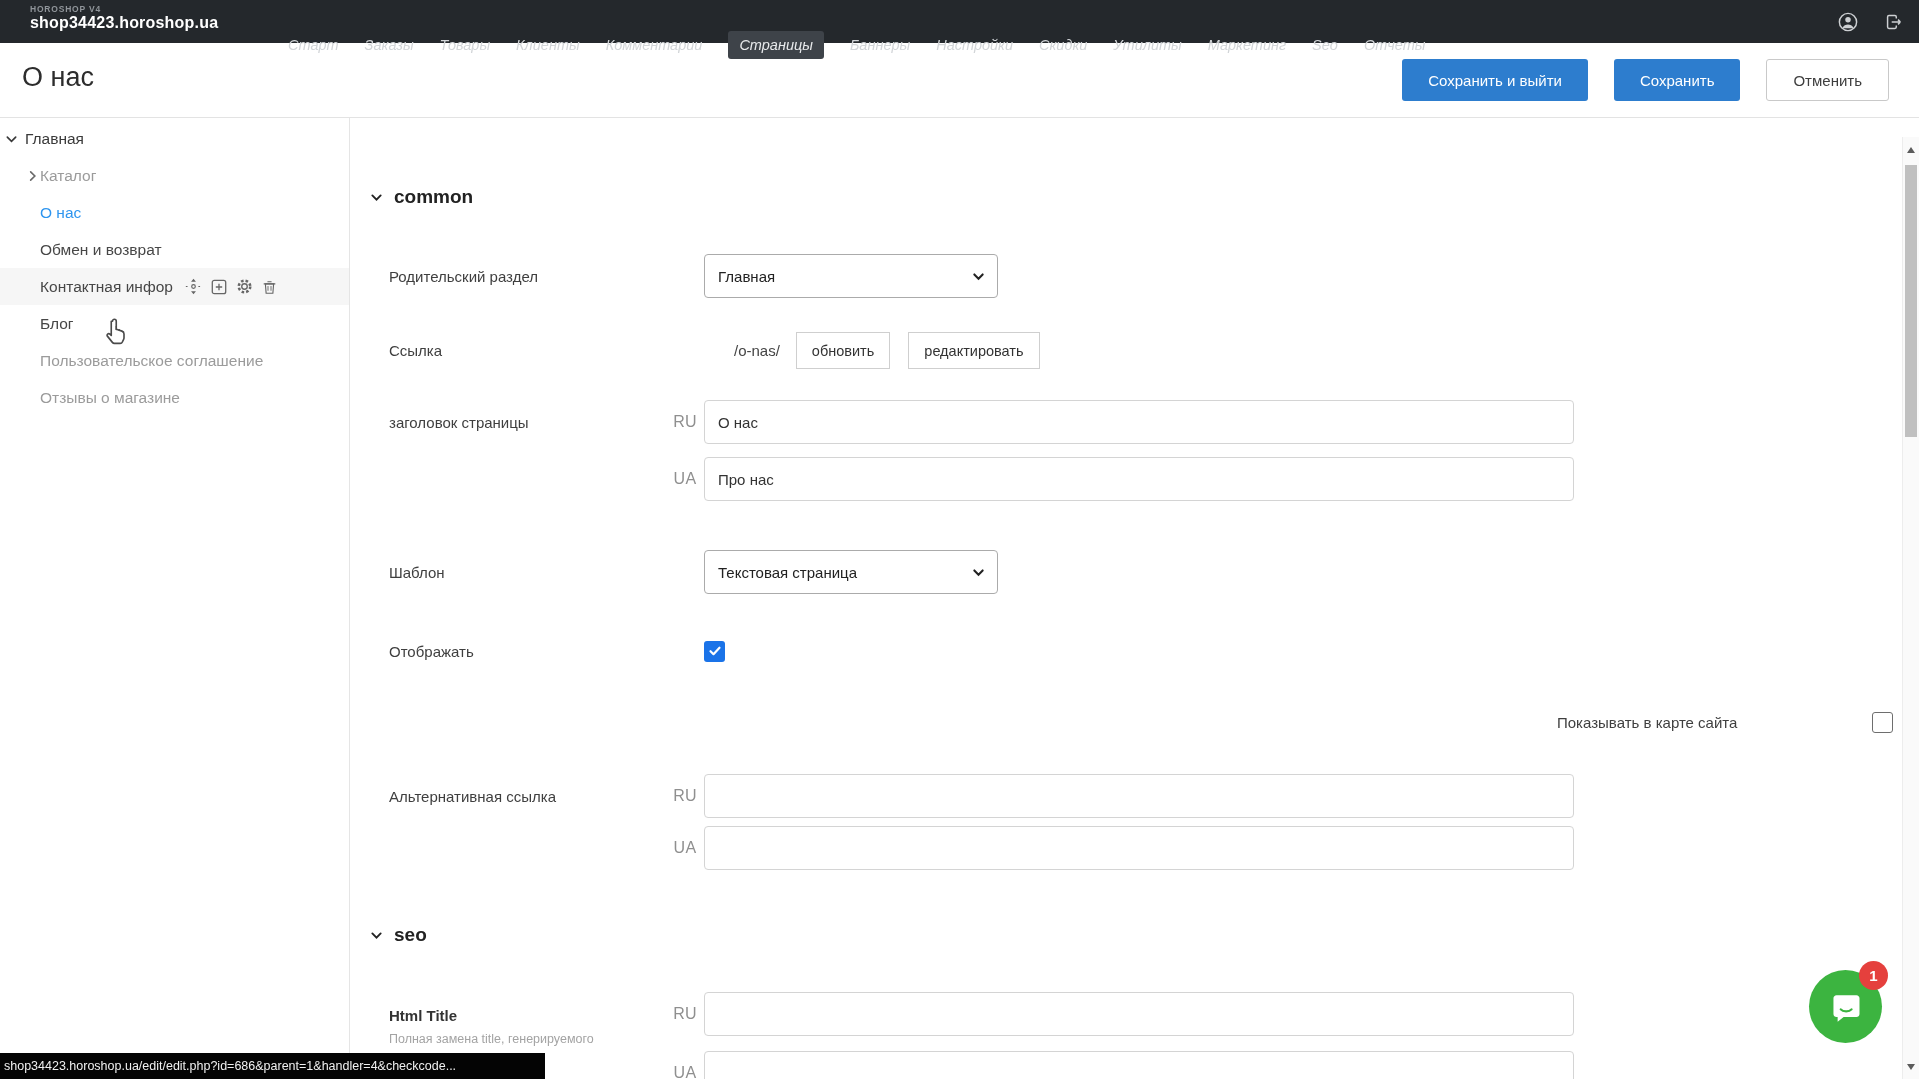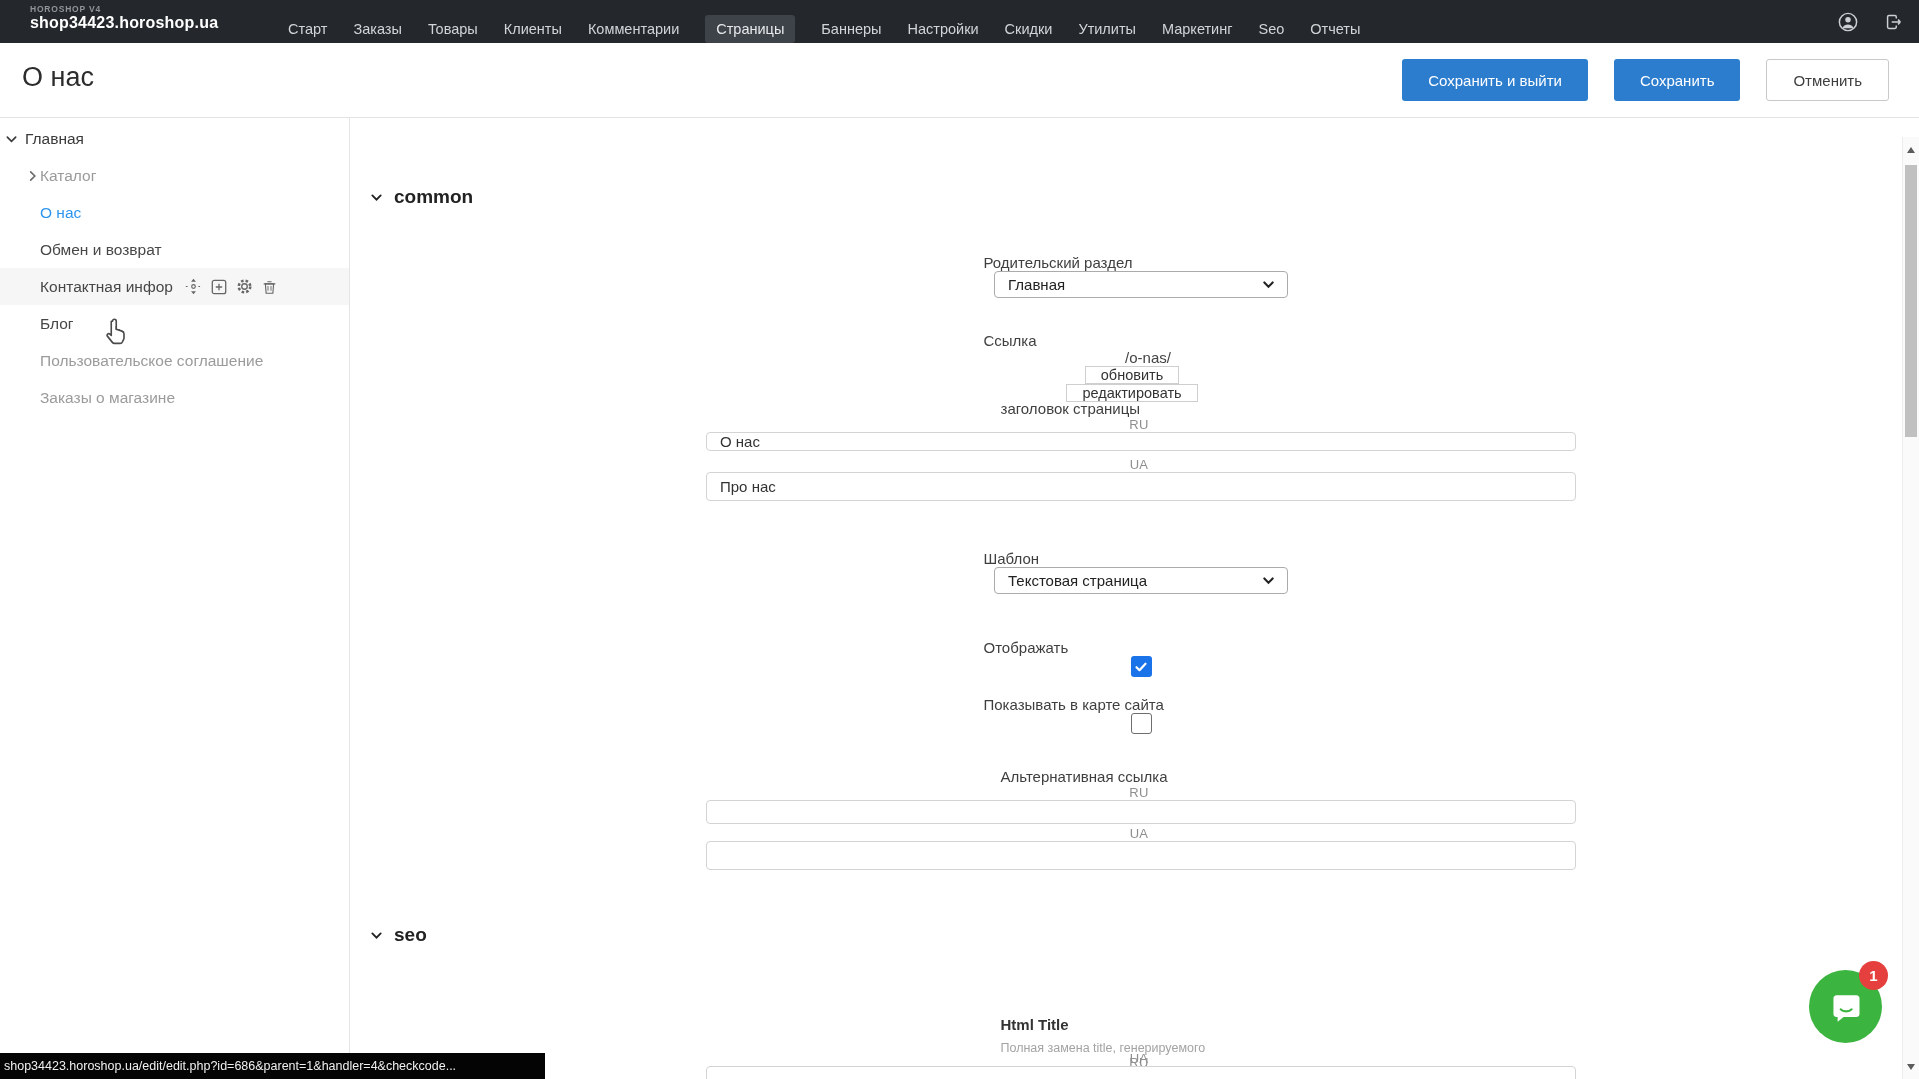--- a/index.html
+++ b/index.html
@@ -7,21 +7,21 @@
   body {
     font-family: "Liberation Sans", "DejaVu Sans", sans-serif;
     background:#fff; position:relative; color:#333;
   }
 
   
   .topbar { position:absolute; top:0; left:0; right:0; height:43px; background:#24282c; z-index:30; }
   .logo { position:absolute; left:30px; top:5px; line-height:1.1; cursor:pointer; }
   .logo-small { font-size:8.5px; font-weight:bold; color:#90959a; letter-spacing:.8px; }
   .logo-main { font-size:16px; font-weight:bold; color:#fff; letter-spacing:.2px; }
-  .menu { position:absolute; left:288px; top:0; height:57px; display:flex; align-items:center; gap:26px; }
+  .menu { position:absolute; left:288px; top:16px; height:57px; display:flex; align-items:center; gap:26px;font-style:italic; }
   .menu-item { color:#d2d5d8; font-size:14.5px; cursor:pointer; white-space:nowrap; padding:6px 0; }
   .menu-item.active { background:#3e4349; border-radius:3px; padding:6px 11px; color:#e8eaec;text-align:center; }
   .topbar-icons { position:absolute; right:14px; top:0; height:43px; display:flex; align-items:center; gap:24px; }
   .tb-icon { width:22px; height:22px; cursor:pointer; display:block; }
 
   
   .page-header { position:absolute; top:43px; left:0; right:0; height:75px; background:#fff; border-bottom:1px solid #e3e3e3; z-index:20; }
   .page-title { position:absolute; left:22px; top:19px; font-size:27px; color:#2d2d2d; }
   .header-buttons { position:absolute; right:30px; top:16px; display:flex; gap:26px; }
   .btn { height:42px; border-radius:3px; font-size:15px; display:flex; align-items:center; justify-content:center; padding:0 26px; cursor:pointer; white-space:nowrap; border:none; }
@@ -38,25 +38,25 @@
   .tree-chevron { position:absolute; top:50%; transform:translateY(-50%); display:flex; }
   .chev-root { left:5px; }
   .chev-child { left:26px; }
   .tree-actions { display:flex; align-items:center; gap:9px; margin-left:12px; }
   .tree-actions svg { display:block; cursor:pointer; }
   .cursor-hand { position:absolute; left:100px; top:316px; z-index:40; pointer-events:none; }
 
   
   .main { position:absolute; left:351px; top:118px; right:26px; bottom:0; background:#fff; }
   .sec-header { position:absolute; left:19px; display:flex; align-items:center; gap:11px; font-size:19px; font-weight:bold; color:#222; cursor:pointer; }
-  .row { position:absolute; left:38px; right:0; display:flex; align-items:center;flex-direction:column; }
+  .row { position:absolute; left:38px; right:0; display:flex; align-items:center; }
   .f-label { width:315px; font-size:15px; color:#3f3f3f; flex:none; }
   .f-label.narrow { width:281px; }
   .f-spacer { width:281px; flex:none; }
-  .lang-tag { width:30px; margin-right:4px; text-align:center; font-size:13px; color:#8f8f8f; letter-spacing:.3px; flex:none; }
+  .lang-tag { width:30px; margin-right:4px; text-align:center; font-size:16px; color:#8f8f8f; letter-spacing:.3px; flex:none; }
   .input { height:44px; width:870px; border:1px solid #d4d4d4; border-radius:4px; font-size:15px; color:#333; padding:0 13px; background:#fff; outline:none; font-family:inherit; }
   .select { width:294px; height:44px; border:1px solid #ababab; border-radius:4px; display:flex; align-items:center; justify-content:space-between; padding:0 12px 0 13px; font-size:15px; color:#222; background:#fff; cursor:pointer; }
   .link-path { margin-left:30px; margin-right:16px; font-size:15px; color:#444; }
   .small-btn { height:37px; border:1px solid #cfcfcf; background:#fff; border-radius:0; font-size:14.5px; color:#333; padding:0 15px; display:flex; align-items:center; cursor:pointer; margin-right:18px; }
   .checkbox { width:21px; height:21px; border-radius:3px; flex:none; cursor:pointer; }
   .checkbox.unchecked { border:1.8px solid #6e6e6e; background:#fff; }
   .checkbox.checked { background:#1a73e8; display:flex; align-items:center; justify-content:center; }
   .html-label-block { width:281px; flex:none; align-self:center; margin-top:24px; }
   .html-label { font-size:15px; font-weight:bold; color:#333; }
   .html-hint { font-size:12.5px; color:#a3a3a3; margin-top:8px; white-space:nowrap; }
@@ -168,21 +168,21 @@
       </svg>
     </span>
   </div>
   <div class="tree-item">
     <span>Блог</span>
   </div>
   <div class="tree-item muted">
     <span>Пользовательское соглашение</span>
   </div>
   <div class="tree-item muted">
-    <span>Заказы о магазине</span>
+    <span>Отзывы о магазине</span>
   </div>
 </div>
 
 <svg class="cursor-hand" width="30" height="30" viewBox="0 0 24 24">
   <path d="M10 4.2c0-.9.7-1.6 1.5-1.6s1.5.7 1.5 1.6v6.6h.7l3.9 1.3c.9.3 1.6 1.2 1.6 2.2v3c0 .5-.1 1-.3 1.4l-1 2.1c-.3.7-1 1.1-1.8 1.1h-4.6c-.6 0-1.2-.3-1.6-.8l-4-5c-.4-.5-.3-1.2.2-1.6.5-.4 1.3-.4 1.8 0l1.1 1V4.2z" fill="#fff" stroke="#4a4a4a" stroke-width="1.3" stroke-linejoin="round"></path>
   <path d="M13 11v-3M15.5 12v-1.5M18 13v-1" stroke="#4a4a4a" stroke-width="1" fill="none"></path>
 </svg>
 
 <div class="main">
 

